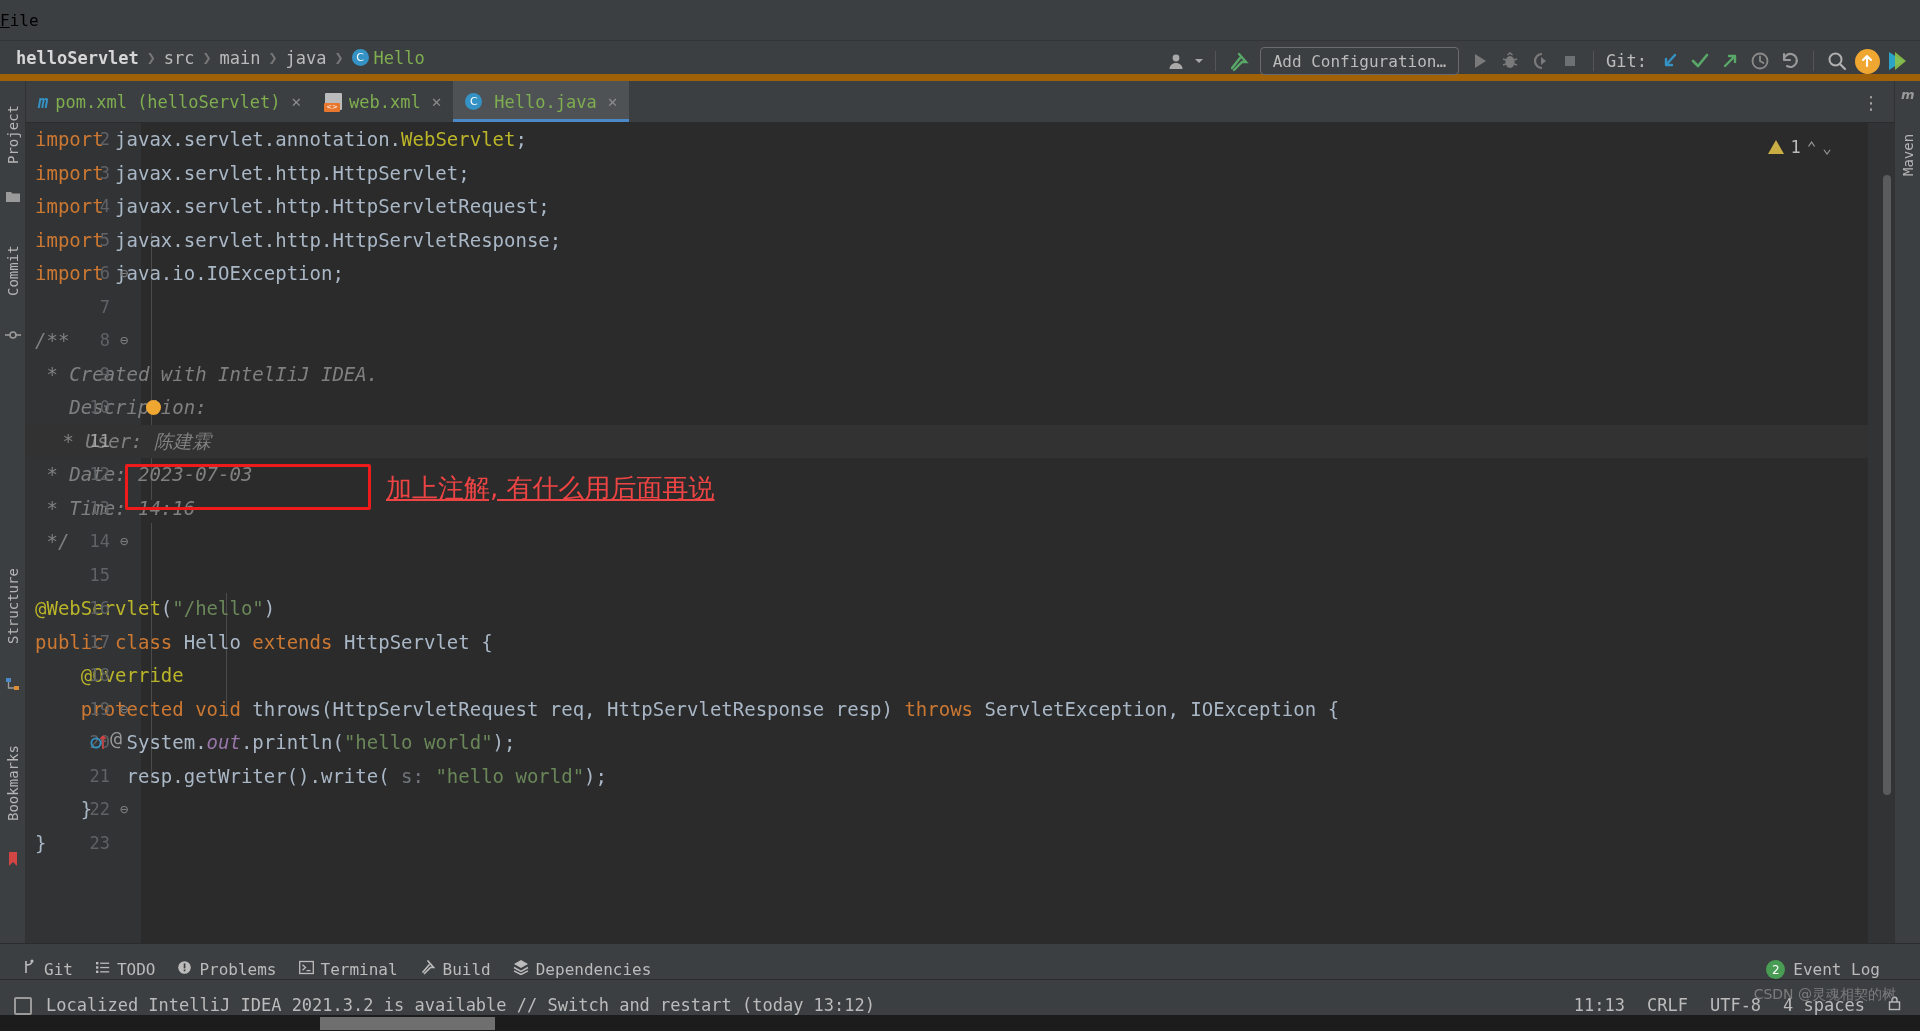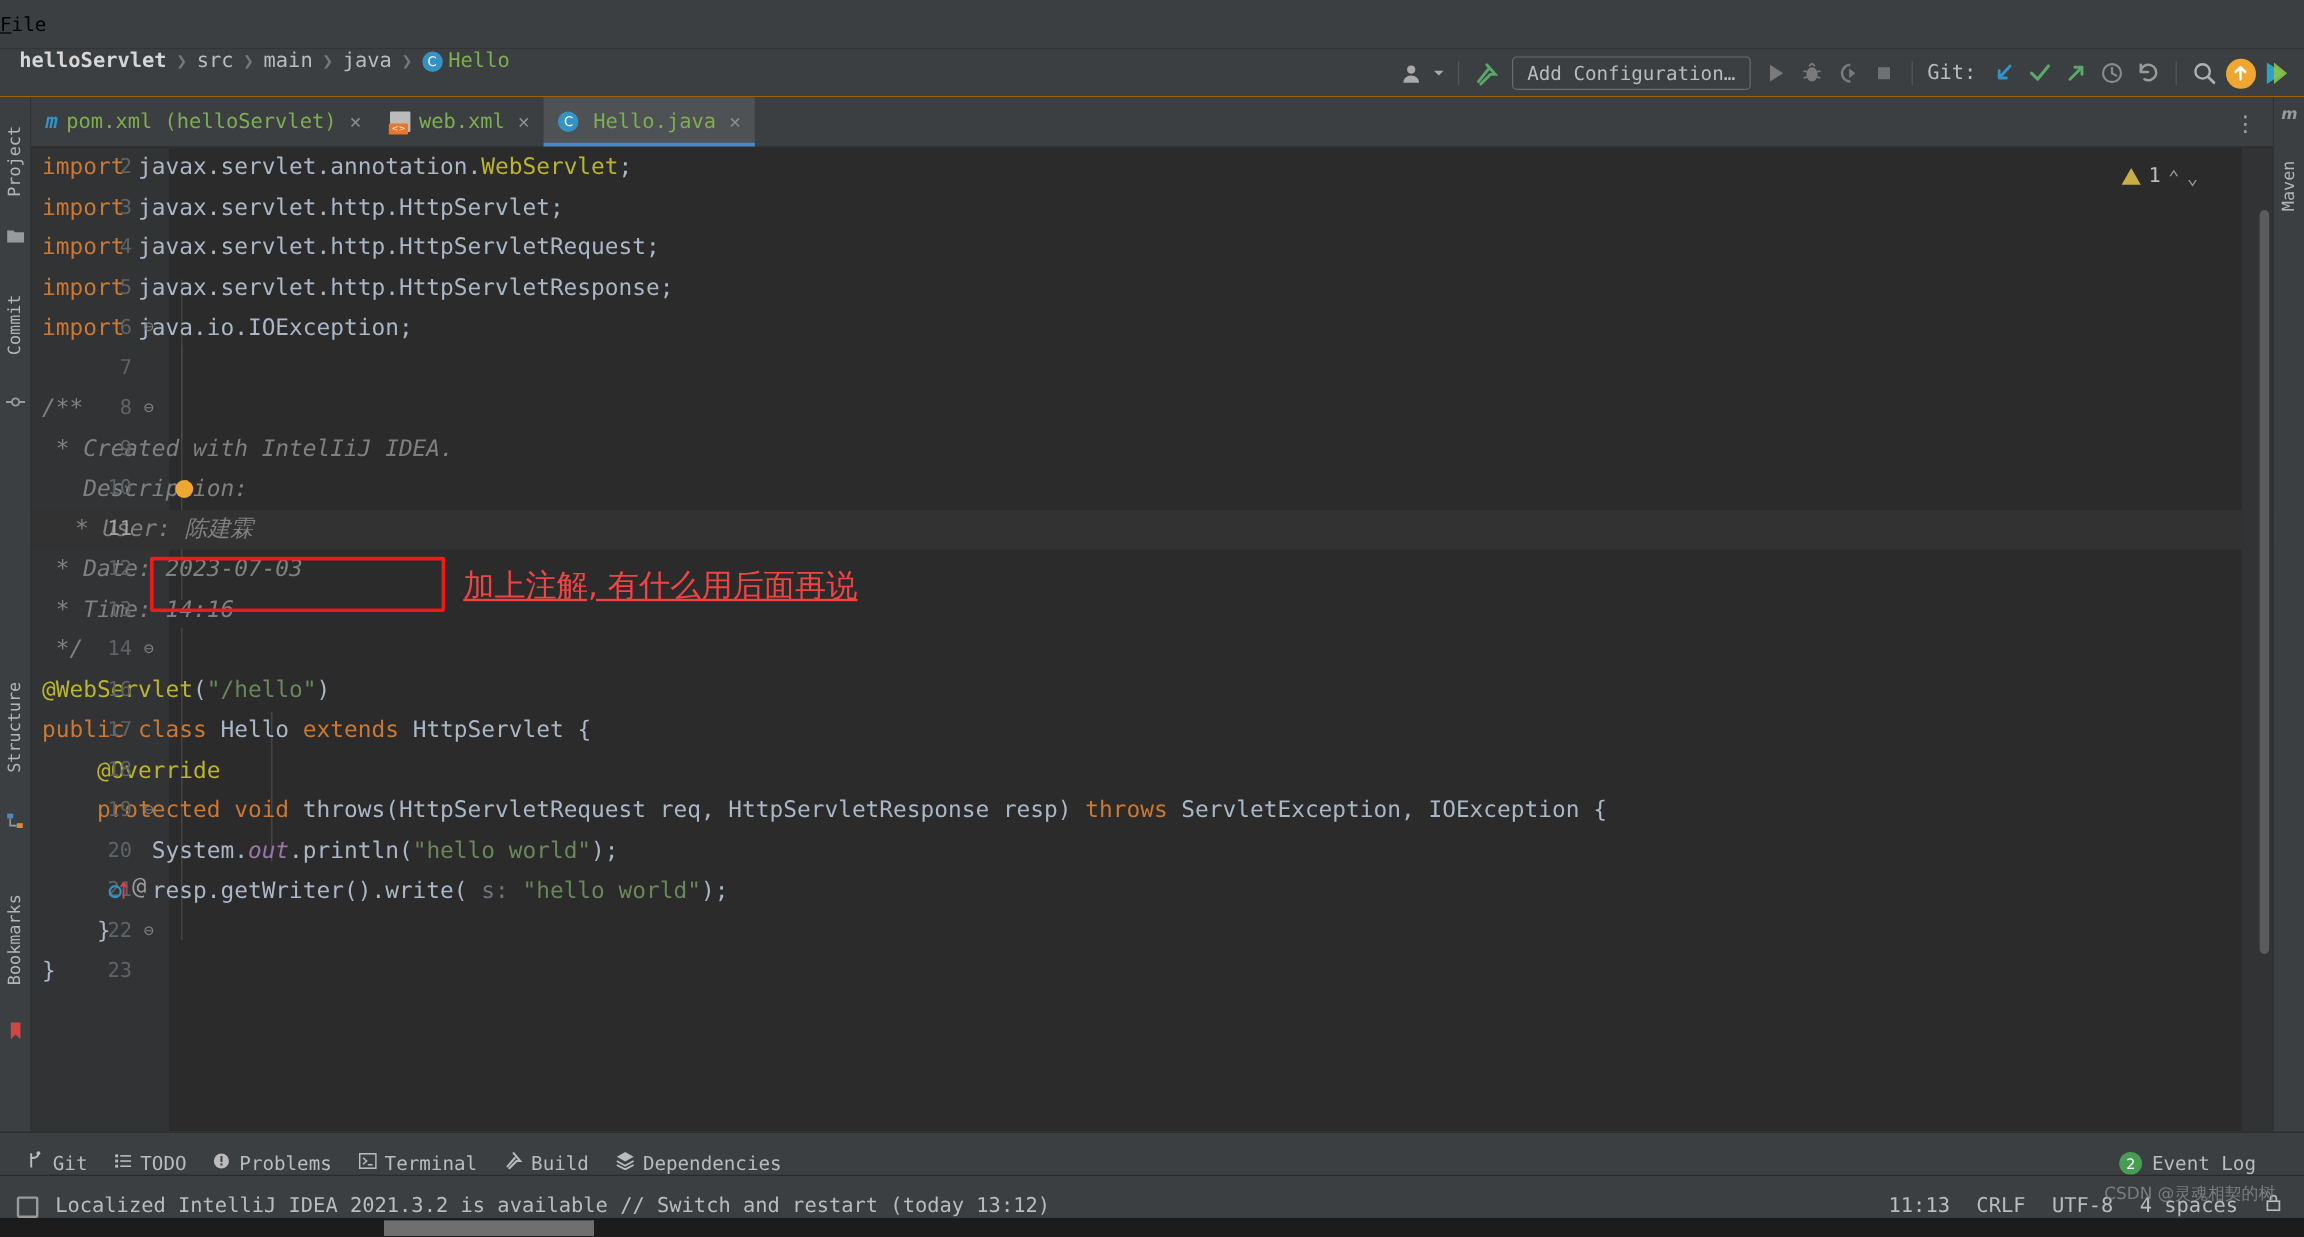--- a/index.html
+++ b/index.html
@@ -14,22 +14,22 @@
   
   .menubar {
     position: absolute; left: 0; top: 0; width: 1920px; height: 41px;
     background: #3c3f41; display: flex; align-items: center;
     border-bottom: 1px solid #323436;
   }
 
   
   .navbar {
     position:absolute; left:0; top:41px; width:1920px; height:40px;
-    background:#3c3f41; display:flex; align-items:flex-start;
-    border-bottom: 1px solid #a16207;
+    background:#3c3f41; display:flex; align-items:center;
+    border-bottom: 7px solid #a16207;
   }
   .crumbs { display:flex; align-items:center; margin-left: 16px; }
   .crumb { color:#bbbbbb; font-size:17px; }
   .crumb.bold { color:#d6d6d6; font-weight:bold; }
   .crumb.cls { color:#7fae50; }
   .crumb-sep { color:#777; font-size:15px; margin: 0 8px; }
   .c-badge {
     display:inline-flex; align-items:center; justify-content:center;
     width:17px; height:17px; border-radius:50%;
     background:#3592c4; color:#fff; font-size:11px; margin-right:5px;
@@ -395,20 +395,21 @@
         <div class="line"><span class="ln">5</span><span class="code"><span class="kw">import </span><span class="typ">javax.servlet.http.HttpServletResponse;</span></span></div>
         <div class="line"><span class="ln">6</span><span class="fold">⊖</span><span class="code"><span class="kw">import </span><span class="typ">java.io.IOException;</span></span></div>
         <div class="line"><span class="ln">7</span><span class="code"></span></div>
         <div class="line"><span class="ln">8</span><span class="fold">⊖</span><span class="code"><span class="cmt">/**</span></span></div>
         <div class="line"><span class="ln">9</span><span class="code"><span class="cmt"> * Created with IntelIiJ IDEA.</span></span></div>
         <div class="line"><span class="ln">10</span><span class="code"><span class="cmt"> &nbsp; Description:</span></span><span style="position: absolute; left: 120px; top: 9px; width: 15px; height: 15px; border-radius: 50%; background: rgb(240, 167, 50);"></span></div>
         <div class="line hl"><span class="ln cur">11</span><span class="code"><span class="cmt"> * User: 陈建霖</span></span></div>
         <div class="line"><span class="ln">12</span><span class="code"><span class="cmt"> * Date: 2023-07-03</span></span></div>
         <div class="line"><span class="ln">13</span><span class="code"><span class="cmt"> * Time: 14:16</span></span></div>
         <div class="line"><span class="ln">14</span><span class="fold">⊖</span><span class="code"><span class="cmt"> */</span></span></div>
+        <div class="line"><span class="ln">15</span><span class="code"></span></div>
         <div class="line"><span class="ln">16</span><span class="code"><span class="ann">@</span><span class="ann">WebServlet</span><span class="typ">(</span><span class="str">"/hello"</span><span class="typ">)</span></span></div>
         <div class="line"><span class="ln">17</span><span class="code"><span class="kw">public class </span><span class="typ">Hello </span><span class="kw">extends </span><span class="typ">HttpServlet </span><span class="typ">{</span></span></div>
         <div class="line"><span class="ln">18</span><span class="code"><span class="ann">    @Override</span></span></div>
         <div class="line"><span class="ln">19</span><span class="fold">⊖</span><span class="code"><span class="kw">    protected void </span><span class="typ">throws</span><span class="typ">(HttpServletRequest req, HttpServletResponse resp) </span><span class="kw">throws </span><span class="typ">ServletException, IOException </span><span class="typ">{</span></span></div>
         <div class="line"><span class="ln">20</span><span class="code"><span class="typ">        System.</span><span class="fld">out</span><span class="typ">.println(</span><span class="str">"hello world"</span><span class="typ">);</span></span></div>
         <div class="line"><span class="ln">21</span><span class="code"><span class="typ">        resp.getWriter().write( </span><span class="hint">s: </span><span class="str">"hello world"</span><span class="typ">);</span></span></div>
         <div class="line"><span class="ln">22</span><span class="fold">⊖</span><span class="code"><span class="typ">    }</span></span></div>
         <div class="line"><span class="ln">23</span><span class="code"><span class="typ">}</span></span></div>
       </div>
 

